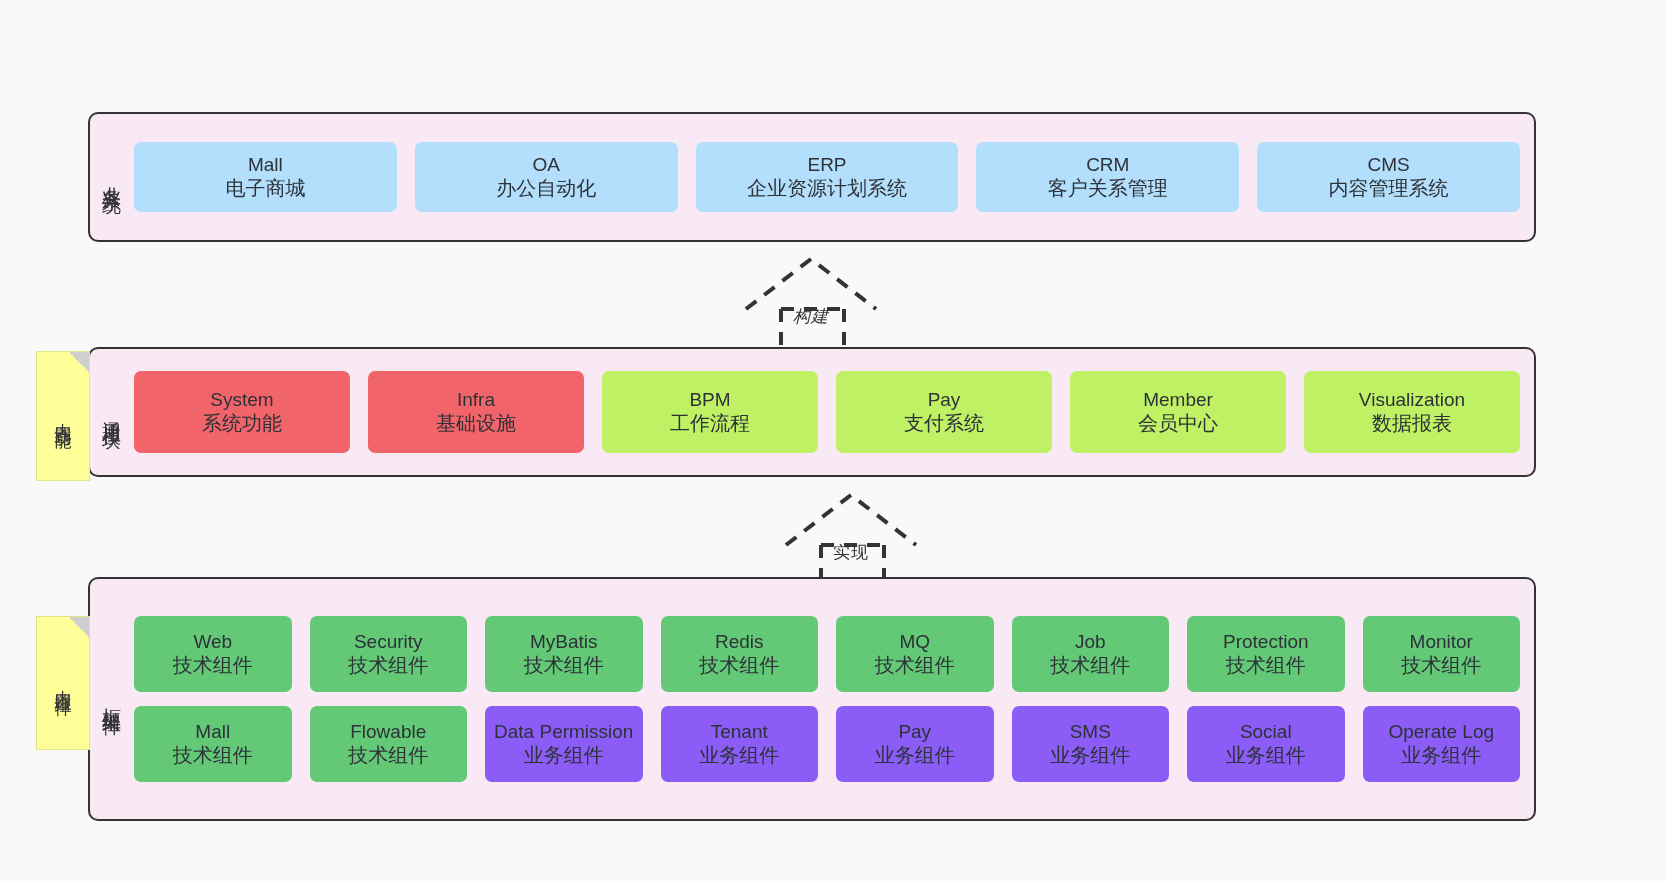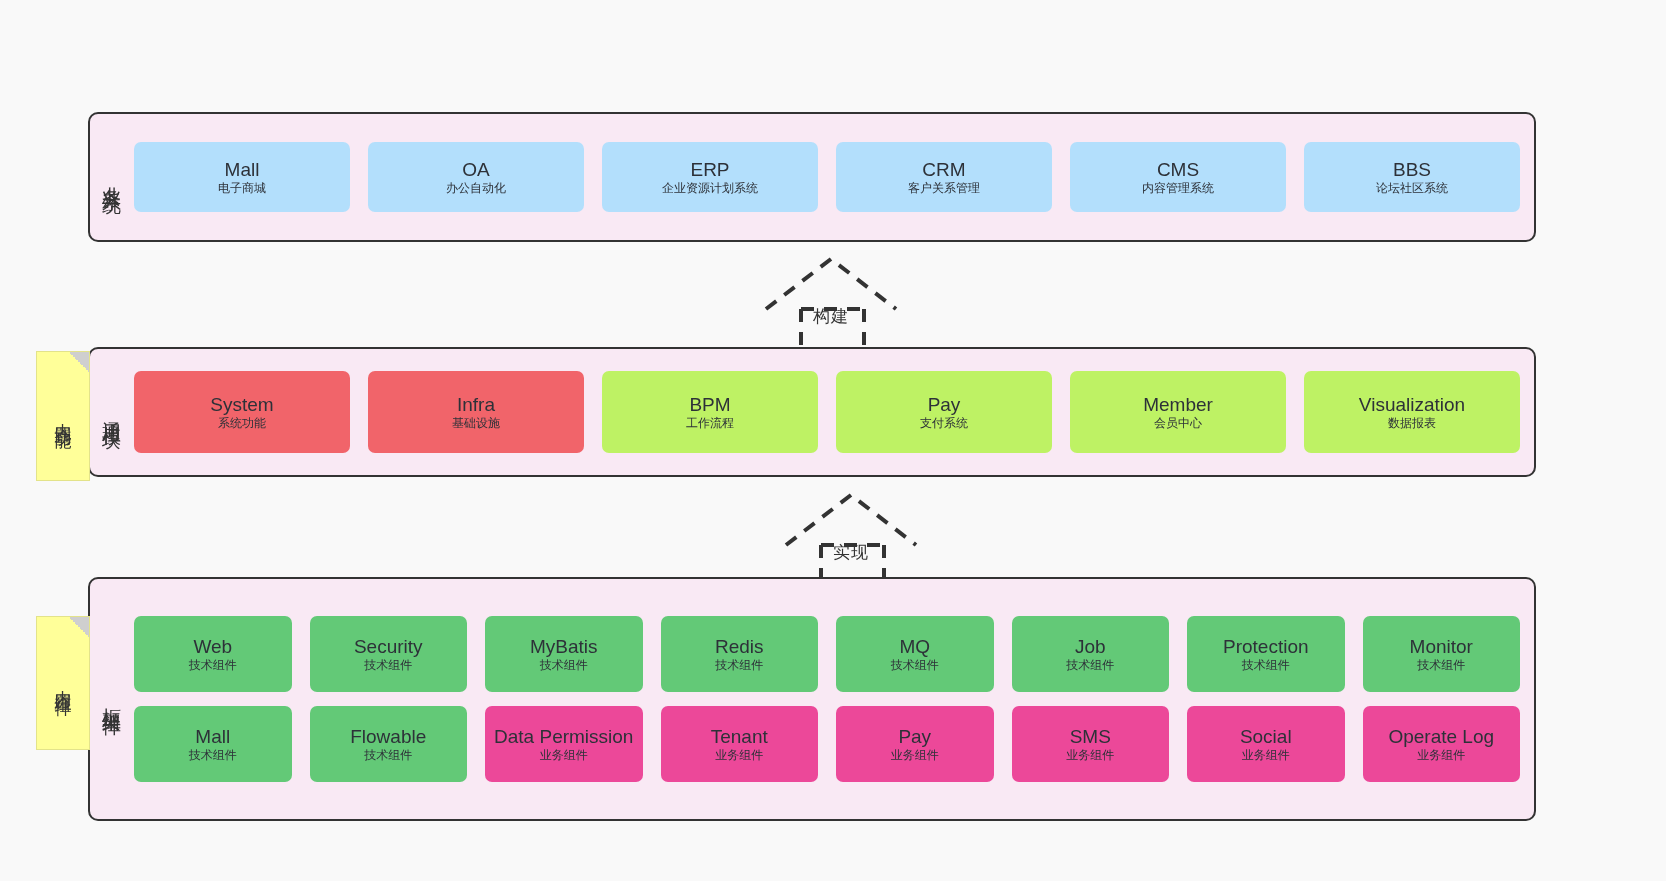--- a/index.html
+++ b/index.html
@@ -73,29 +73,29 @@
     justify-content: center;
     text-align: center;
     color: #2d3138;
     line-height: 1.22;
     padding: 4px 6px;
   }
   .tile .t-main {
     font-size: 19px;
   }
   .tile .t-sub {
-    font-size: 12px;
+    font-size: 20px;
   }
 
   
   .tile.blue        { background: #b3dffc; }
   .tile.red         { background: #f1646a; }
   .tile.pink        { background: #bef264; }
   .tile.green       { background: #63c977; }
-  .tile.lightgreen  { background: #ec4899; }
+  .tile.lightgreen  { background: #8b5cf6; }
 
   
   #layer-business {
     left: 88px;
     top: 112px;
     width: 1448px;
     height: 130px;
   }
   #layer-business .tile { height: 70px; }
 
@@ -170,21 +170,21 @@
     position: absolute;
     left: 0;
     right: 0;
     bottom: 26px;
     text-align: center;
     font-size: 17px;
     color: #333333;
     letter-spacing: 1px;
     pointer-events: none;
   }
-  #connector-build  { left: 746px; top: 254px; }
+  #connector-build  { left: 726px; top: 254px; font-style: italic; }
   #connector-impl   { left: 766px; top: 490px; }
 </style>
 </head>
 <body>
 
 <div class="canvas">
 
   <div class="layer" id="layer-business">
     <div class="layer-title">业务系统</div>
     <div class="layer-body">
@@ -208,24 +208,20 @@
         <div class="tile blue">
           <span class="t-main">CRM</span>
           <span class="t-sub">客户关系管理</span>
         </div>
 
         <div class="tile blue">
           <span class="t-main">CMS</span>
           <span class="t-sub">内容管理系统</span>
         </div>
 
-        <div class="tile blue">
-          <span class="t-main">BBS</span>
-          <span class="t-sub">论坛社区系统</span>
-        </div>
 
       </div>
     </div>
   </div>
 
   <div class="connector" id="connector-build">
     <svg viewBox="0 0 170 100">
       <path d="M20 55 L85 5 L150 55" fill="none" stroke="#333333" stroke-width="4" stroke-dasharray="13 10" stroke-linecap="butt"></path>
       <path d="M55 55 L55 98 M118 55 L118 98 M55 55 L118 55 M55 98 L118 98" fill="none" stroke="#333333" stroke-width="4" stroke-dasharray="13 10" stroke-linecap="butt"></path>
     </svg>

